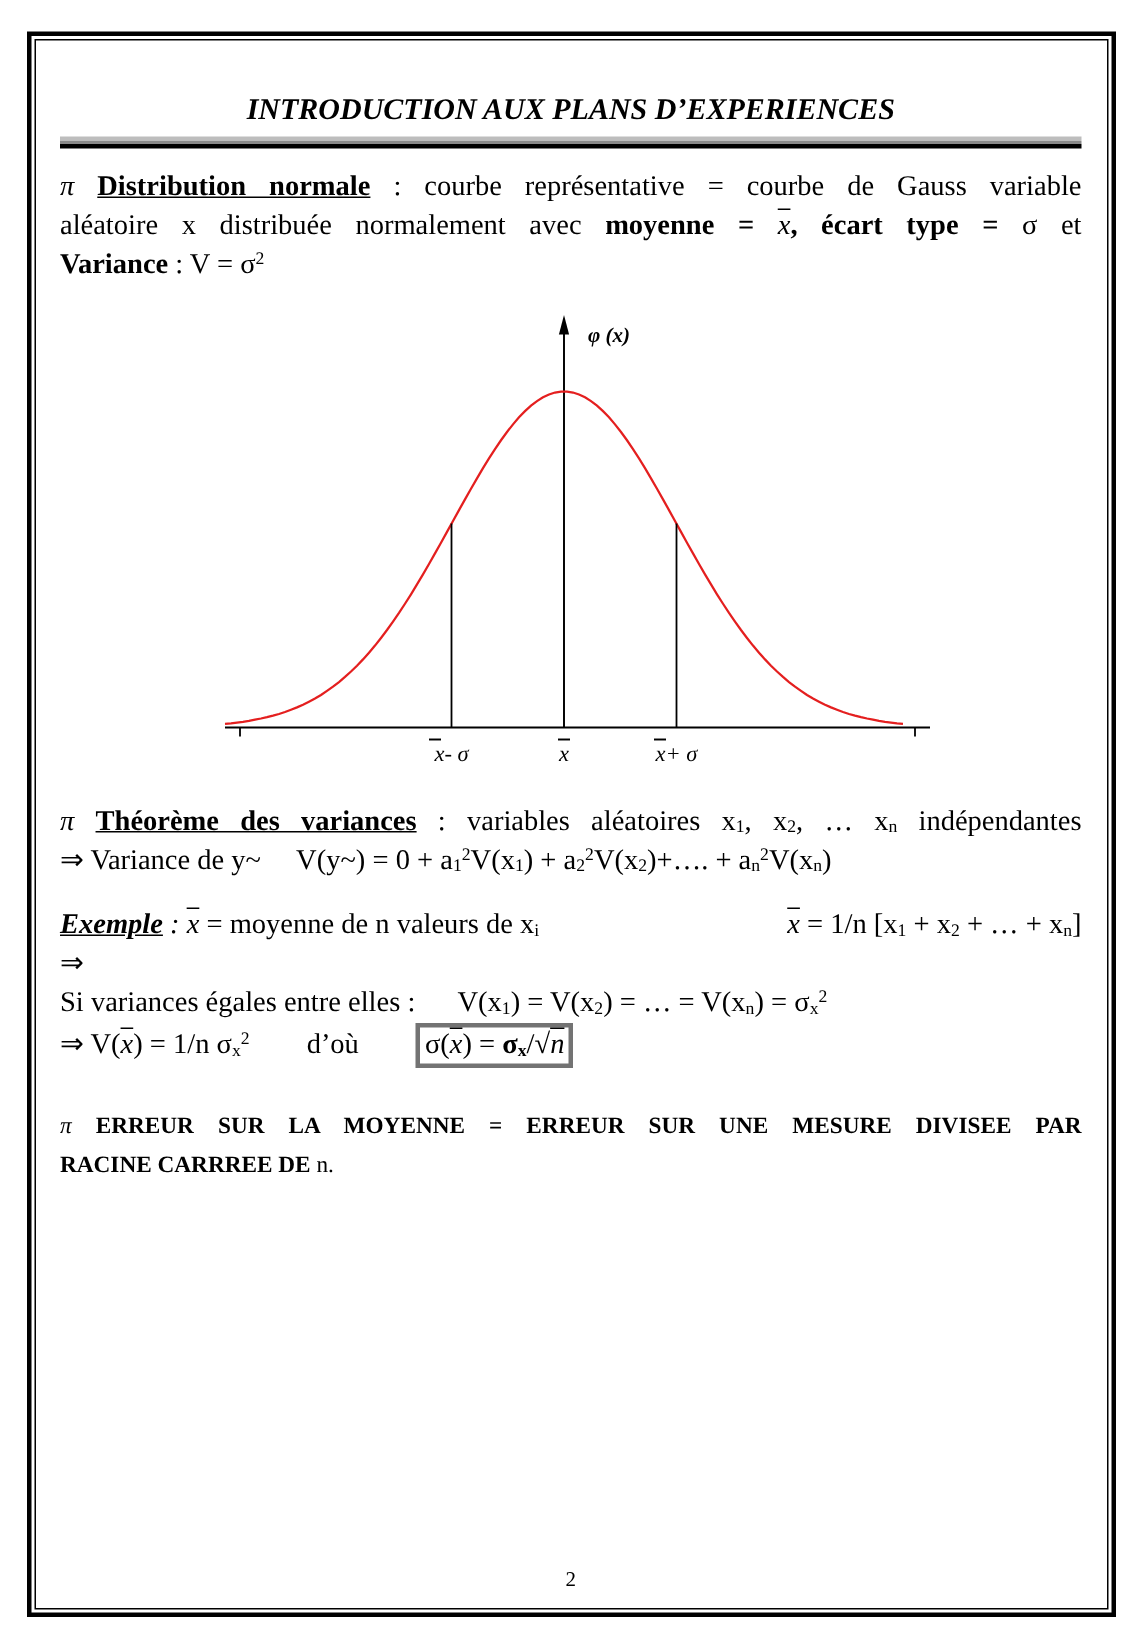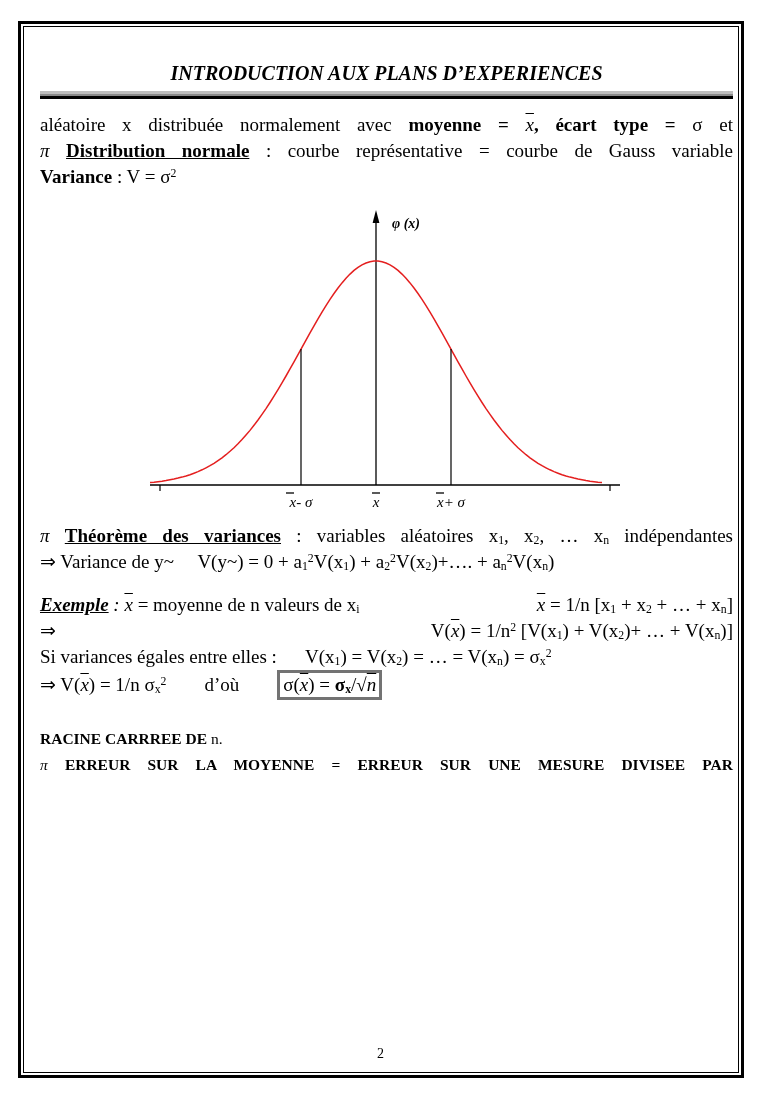--- a/index.html
+++ b/index.html
@@ -2,32 +2,32 @@
 <html><head>
 <meta charset="utf-8">
 <style>
   html,body{margin:0;padding:0;background:#fff;}
   .page{position:relative;width:761px;height:1096px;background:#fff;overflow:hidden;
         font-family:"Liberation Serif",serif;color:#000;}
   .frame-outer{position:absolute;left:18px;top:21px;right:17px;bottom:18px;
                border:3px solid #000;pointer-events:none;}
   .frame-inner{position:absolute;left:23px;top:26px;right:22px;bottom:23px;
                border:1px solid #000;pointer-events:none;}
-  .content{position:absolute;left:40px;right:28px;top:48px;}
+  .content{position:absolute;left:40px;right:40px;top:48px;}
   .title{text-align:center;font-weight:bold;font-style:italic;font-size:20px;
          line-height:26px;margin-top:12px;}
   .rule3d{height:8px;margin-top:5px;
           background:linear-gradient(to bottom,#bdbdbd 0,#bdbdbd 3px,#8a8a8a 3px,#8a8a8a 5px,#000 5px,#000 8px);}
   .para{font-size:19px;line-height:26px;}
   .line{white-space:pre-wrap;min-height:26px;}
   .jline{white-space:normal;text-align:justify;text-align-last:justify;}
   .split{display:flex;justify-content:space-between;}
   .p1{margin-top:13px;}
   .figwrap{margin:18px 0 0 106px;}
-  .theo{margin-top:9px;}
+  .theo{margin-top:20px;}
   .exemple{margin-top:17px;}
   .erreur{margin-top:26px;font-size:15.5px;}
   .pagenum{position:absolute;bottom:34px;left:0;right:0;text-align:center;font-size:14px;}
   .b{font-weight:bold;}
   .i{font-style:italic;}
   .u{text-decoration:underline;}
   .bar{text-decoration:overline;}
   .sc{font-variant:small-caps;}
   .sb{font-size:0.62em;vertical-align:-0.15em;line-height:0;}
   .sp{font-size:0.62em;vertical-align:0.5em;line-height:0;}
@@ -45,22 +45,22 @@
 
   <div class="content">
 
     <div class="title">
       <div><span>INTRODUCTION AUX PLANS D’EXPERIENCES</span></div>
     </div>
 
     <div class="rule3d"></div>
 
     <div class="para p1">
+      <div class="line jline"><span class="i">π </span><span class="b u">Distribution normale</span><span> : courbe représentative = courbe de Gauss variable</span></div>
       <div class="line jline"><span>aléatoire x distribuée normalement avec </span><span class="b">moyenne = </span><span class="i bar">x</span><span class="b">, </span><span class="b">écart type = </span><span>σ</span><span> et</span></div>
-      <div class="line jline"><span class="i">π </span><span class="b u">Distribution normale</span><span> : courbe représentative = courbe de Gauss variable</span></div>
       <div class="line"><span class="b">Variance</span><span> : V = σ</span><span class="sp">2</span></div>
     </div>
 
     <div class="figwrap">
       <svg width="480" height="302" viewBox="0 0 480 302">
         <line x1="230" y1="10" x2="230" y2="277" stroke="#000" stroke-width="1.3"></line>
         <polygon points="230,2 226.6,15 233.4,15" fill="#000"></polygon>
         <text class="flabel" x="246" y="20">φ (x)</text>
         <polyline fill="none" stroke-width="1.5" points="4,274.6 8,274.2 12,273.7 16,273.2 20,272.6 24,271.8 28,271.0 32,270.1 36,269.1 40,268.0 44,266.7 48,265.2 52,263.6 56,261.8 60,259.8 64,257.7 68,255.3 72,252.6 76,249.8 80,246.7 84,243.3 88,239.7 92,235.8 96,231.6 100,227.1 104,222.4 108,217.3 112,212.0 116,206.4 120,200.6 124,194.5 128,188.2 132,181.6 136,174.9 140,168.0 144,160.9 148,153.8 152,146.6 156,139.3 160,132.1 164,124.9 168,117.8 172,110.9 176,104.1 180,97.6 184,91.4 188,85.5 192,80.0 196,74.9 200,70.2 204,66.1 208,62.4 212,59.4 216,56.9 220,55.0 224,53.7 228,53.1 232,53.1 236,53.7 240,55.0 244,56.9 248,59.4 252,62.4 256,66.1 260,70.2 264,74.9 268,80.0 272,85.5 276,91.4 280,97.6 284,104.1 288,110.9 292,117.8 296,124.9 300,132.1 304,139.3 308,146.6 312,153.8 316,160.9 320,168.0 324,174.9 328,181.6 332,188.2 336,194.5 340,200.6 344,206.4 348,212.0 352,217.3 356,222.4 360,227.1 364,231.6 368,235.8 372,239.7 376,243.3 380,246.7 384,249.8 388,252.6 392,255.3 396,257.7 400,259.8 404,261.8 408,263.6 412,265.2 416,266.7 420,268.0 424,269.1 428,270.1 432,271.0 436,271.8 440,272.6 444,273.2 448,273.7 452,274.2 456,274.6" stroke="#e41f1f"></polyline>
         <line x1="155" y1="141" x2="155" y2="277" stroke="#000" stroke-width="1.2"></line>
@@ -82,27 +82,26 @@
       <div class="line"><span>⇒ Variance de y~     V(y~) = 0 + a</span><span class="sb">1</span><span class="sp">2</span><span>V(x</span><span class="sb">1</span><span>) + a</span><span class="sb">2</span><span class="sp">2</span><span>V(x</span><span class="sb">2</span><span>)+…. + a</span><span class="sb">n</span><span class="sp">2</span><span>V(x</span><span class="sb">n</span><span>)</span></div>
     </div>
 
     <div class="para exemple">
       <div class="line split">
         <span><span class="b i u">Exemple</span><span class="i"> : </span><span class="i bar">x</span><span> = moyenne de n valeurs de x</span><span class="sb">i</span></span>
         <span><span class="i bar">x</span><span> = 1/n [x</span><span class="sb">1</span><span> + x</span><span class="sb">2</span><span> + … + x</span><span class="sb">n</span><span>]</span></span>
       </div>
       <div class="line split">
         <span><span>⇒</span></span>
-        <span><span>V(</span><span class="i bar">x</span><span>) = 1/n</span><span class="sp">2</span><span> [V(x</span><span class="sb">1</span><span>) + V(x</span><span class="sb">2</span><span>)+ … + V(x</span><span class="sb">n</span><span>)]</span></span>
       </div>
       <div class="line"><span>Si variances égales entre elles :      V(x</span><span class="sb">1</span><span>) = V(x</span><span class="sb">2</span><span>) = … = V(x</span><span class="sb">n</span><span>) = σ</span><span class="sb">x</span><span class="sp">2</span></div>
       <div class="line"><span>⇒ V(</span><span class="i bar">x</span><span>) = 1/n σ</span><span class="sb">x</span><span class="sp">2</span><span>        d’où        </span><span class="box"><span>σ(</span><span class="i bar">x</span><span>) = </span><span class="b">σ</span><span class="b sb">x</span><span>/</span><span>√</span><span class="i bar">n</span></span></div>
     </div>
 
     <div class="para erreur">
+      <div class="line jline"><span class="i">π</span><span> </span><span class="b">ERREUR SUR LA MOYENNE = ERREUR SUR UNE MESURE DIVISEE PAR</span></div>
       <div class="line"><span class="b">RACINE CARRREE DE </span><span>n.</span></div>
-      <div class="line jline"><span class="i">π</span><span> </span><span class="b">ERREUR SUR LA MOYENNE = ERREUR SUR UNE MESURE DIVISEE PAR</span></div>
     </div>
 
   </div>
 
   <div class="pagenum">2</div>
 </div>
 
 </body></html>

